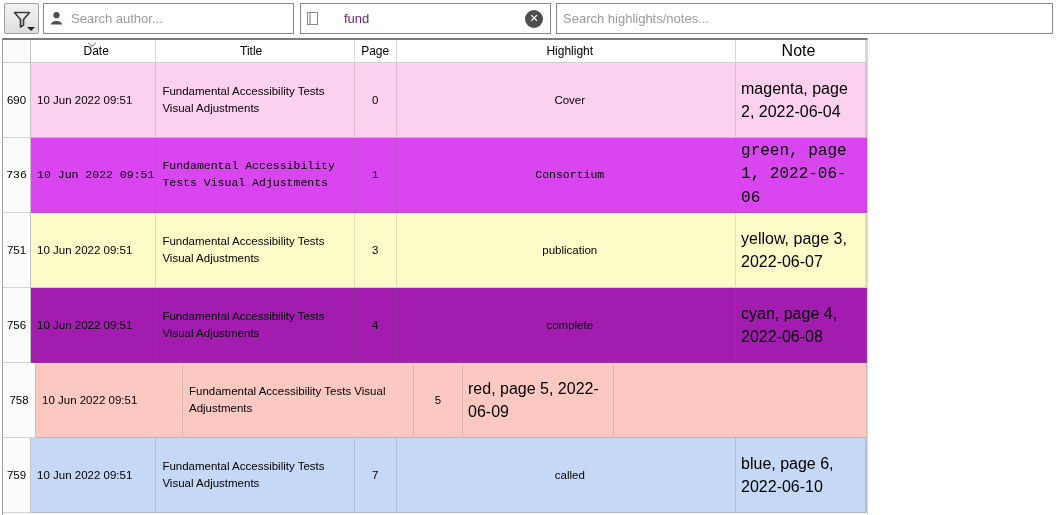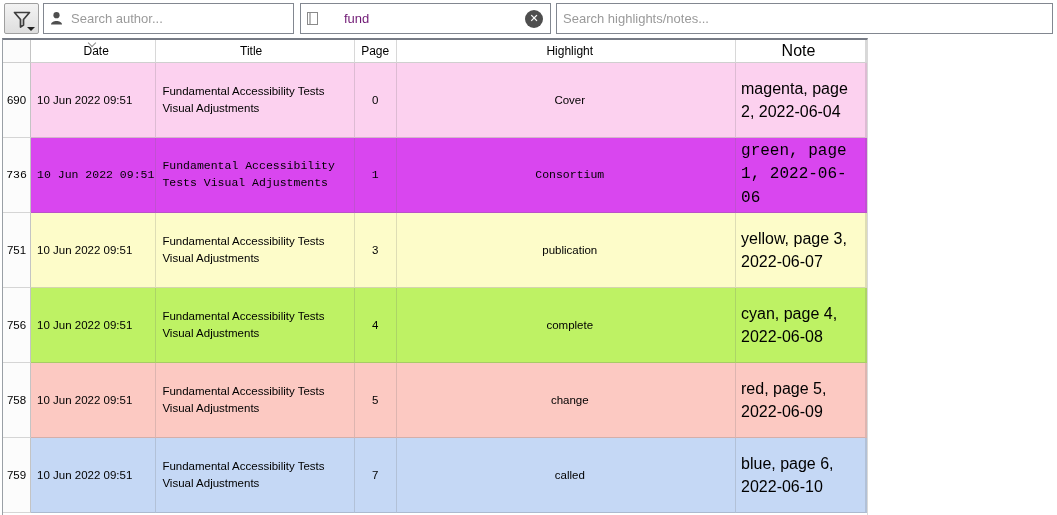--- a/index.html
+++ b/index.html
@@ -152,35 +152,34 @@
   </div>
       <div class="trow" style="background: rgb(253, 252, 201);">
     <div class="cell c-num">751</div>
     <div class="cell c-date">10 Jun 2022 09:51</div>
     <div class="cell c-title">Fundamental Accessibility Tests Visual Adjustments</div>
     <div class="cell c-page">3</div>
     <div class="cell c-high">publication</div>
     <div class="cell c-note">yellow, page 3, 2022-06-07</div>
     <div class="cell c-xtra"></div>
   </div>
-      <div class="trow" style="background: #bef264;">
+      <div class="trow" style="background: #a21caf;">
     <div class="cell c-num">756</div>
     <div class="cell c-date">10 Jun 2022 09:51</div>
     <div class="cell c-title">Fundamental Accessibility Tests Visual Adjustments</div>
     <div class="cell c-page">4</div>
     <div class="cell c-high">complete</div>
     <div class="cell c-note">cyan, page 4, 2022-06-08</div>
     <div class="cell c-xtra"></div>
   </div>
       <div class="trow" style="background: rgb(252, 201, 194);">
     <div class="cell c-num">758</div>
     <div class="cell c-date">10 Jun 2022 09:51</div>
     <div class="cell c-title">Fundamental Accessibility Tests Visual Adjustments</div>
     <div class="cell c-page">5</div>
-    <div class="cell c-high">change</div>
     <div class="cell c-note">red, page 5, 2022-06-09</div>
     <div class="cell c-xtra"></div>
   </div>
       <div class="trow" style="background: rgb(197, 216, 245);">
     <div class="cell c-num">759</div>
     <div class="cell c-date">10 Jun 2022 09:51</div>
     <div class="cell c-title">Fundamental Accessibility Tests Visual Adjustments</div>
     <div class="cell c-page">7</div>
     <div class="cell c-high">called</div>
     <div class="cell c-note">blue, page 6, 2022-06-10</div>

